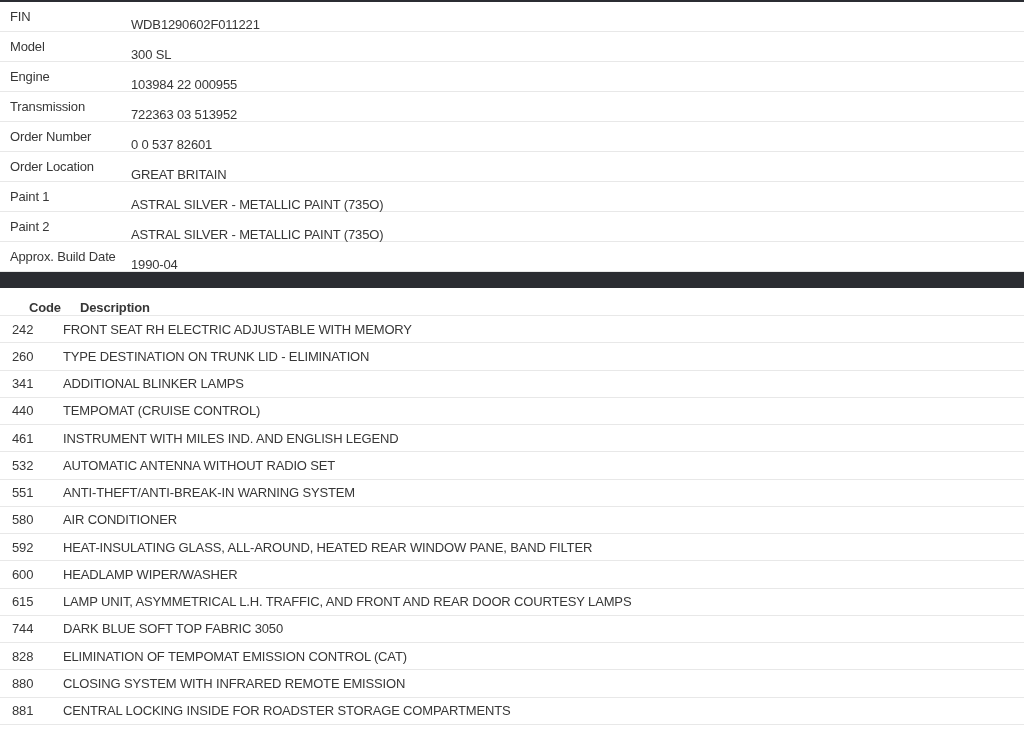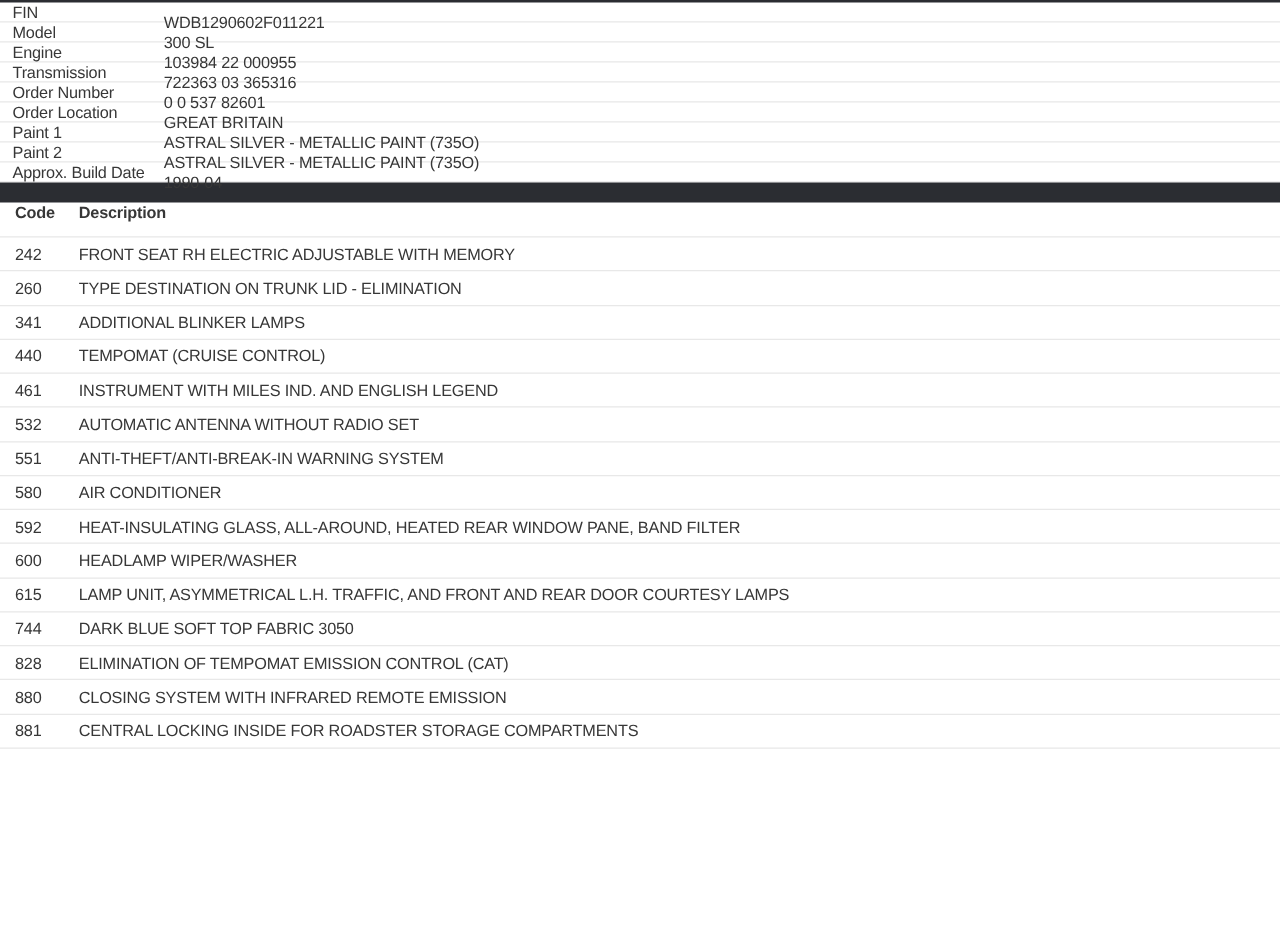--- a/index.html
+++ b/index.html
@@ -28,40 +28,41 @@
     background: var(--bar);
   }
   .section-bar {
     height: 16px;
     background: var(--bar);
   }
   
   .spec-row {
     display: flex;
     align-items: center;
-    height: 16px;
+    height: 30px;
     border-bottom: 1px solid var(--divider);
   }
   .spec-label {
     width: 131px;
     padding-left: 10px;
     flex: 0 0 131px;
   }
   .spec-value {
     flex: 1 1 auto;
     white-space: nowrap;
     margin-top: 16px;
   }
   
   .codes-header {
     display: flex;
-    align-items: flex-start;
+    align-items: flex-end;
     height: 28px;
     border-bottom: 1px solid var(--divider);
     font-weight: bold;
+    padding-left: 17px;
   }
   .code-row {
     display: flex;
     align-items: center;
     height: 27.25px;
     border-bottom: 1px solid var(--divider);
   }
   .code-col {
     width: 63px;
     flex: 0 0 63px;
@@ -89,21 +90,21 @@
       <div class="spec-value">300 SL</div>
     </div>
 
     <div class="spec-row">
       <div class="spec-label">Engine</div>
       <div class="spec-value">103984 22 000955</div>
     </div>
 
     <div class="spec-row">
       <div class="spec-label">Transmission</div>
-      <div class="spec-value">722363 03 365316</div>
+      <div class="spec-value">722363 03 513952</div>
     </div>
 
     <div class="spec-row">
       <div class="spec-label">Order Number</div>
       <div class="spec-value">0 0 537 82601</div>
     </div>
 
     <div class="spec-row">
       <div class="spec-label">Order Location</div>
       <div class="spec-value">GREAT BRITAIN</div>

